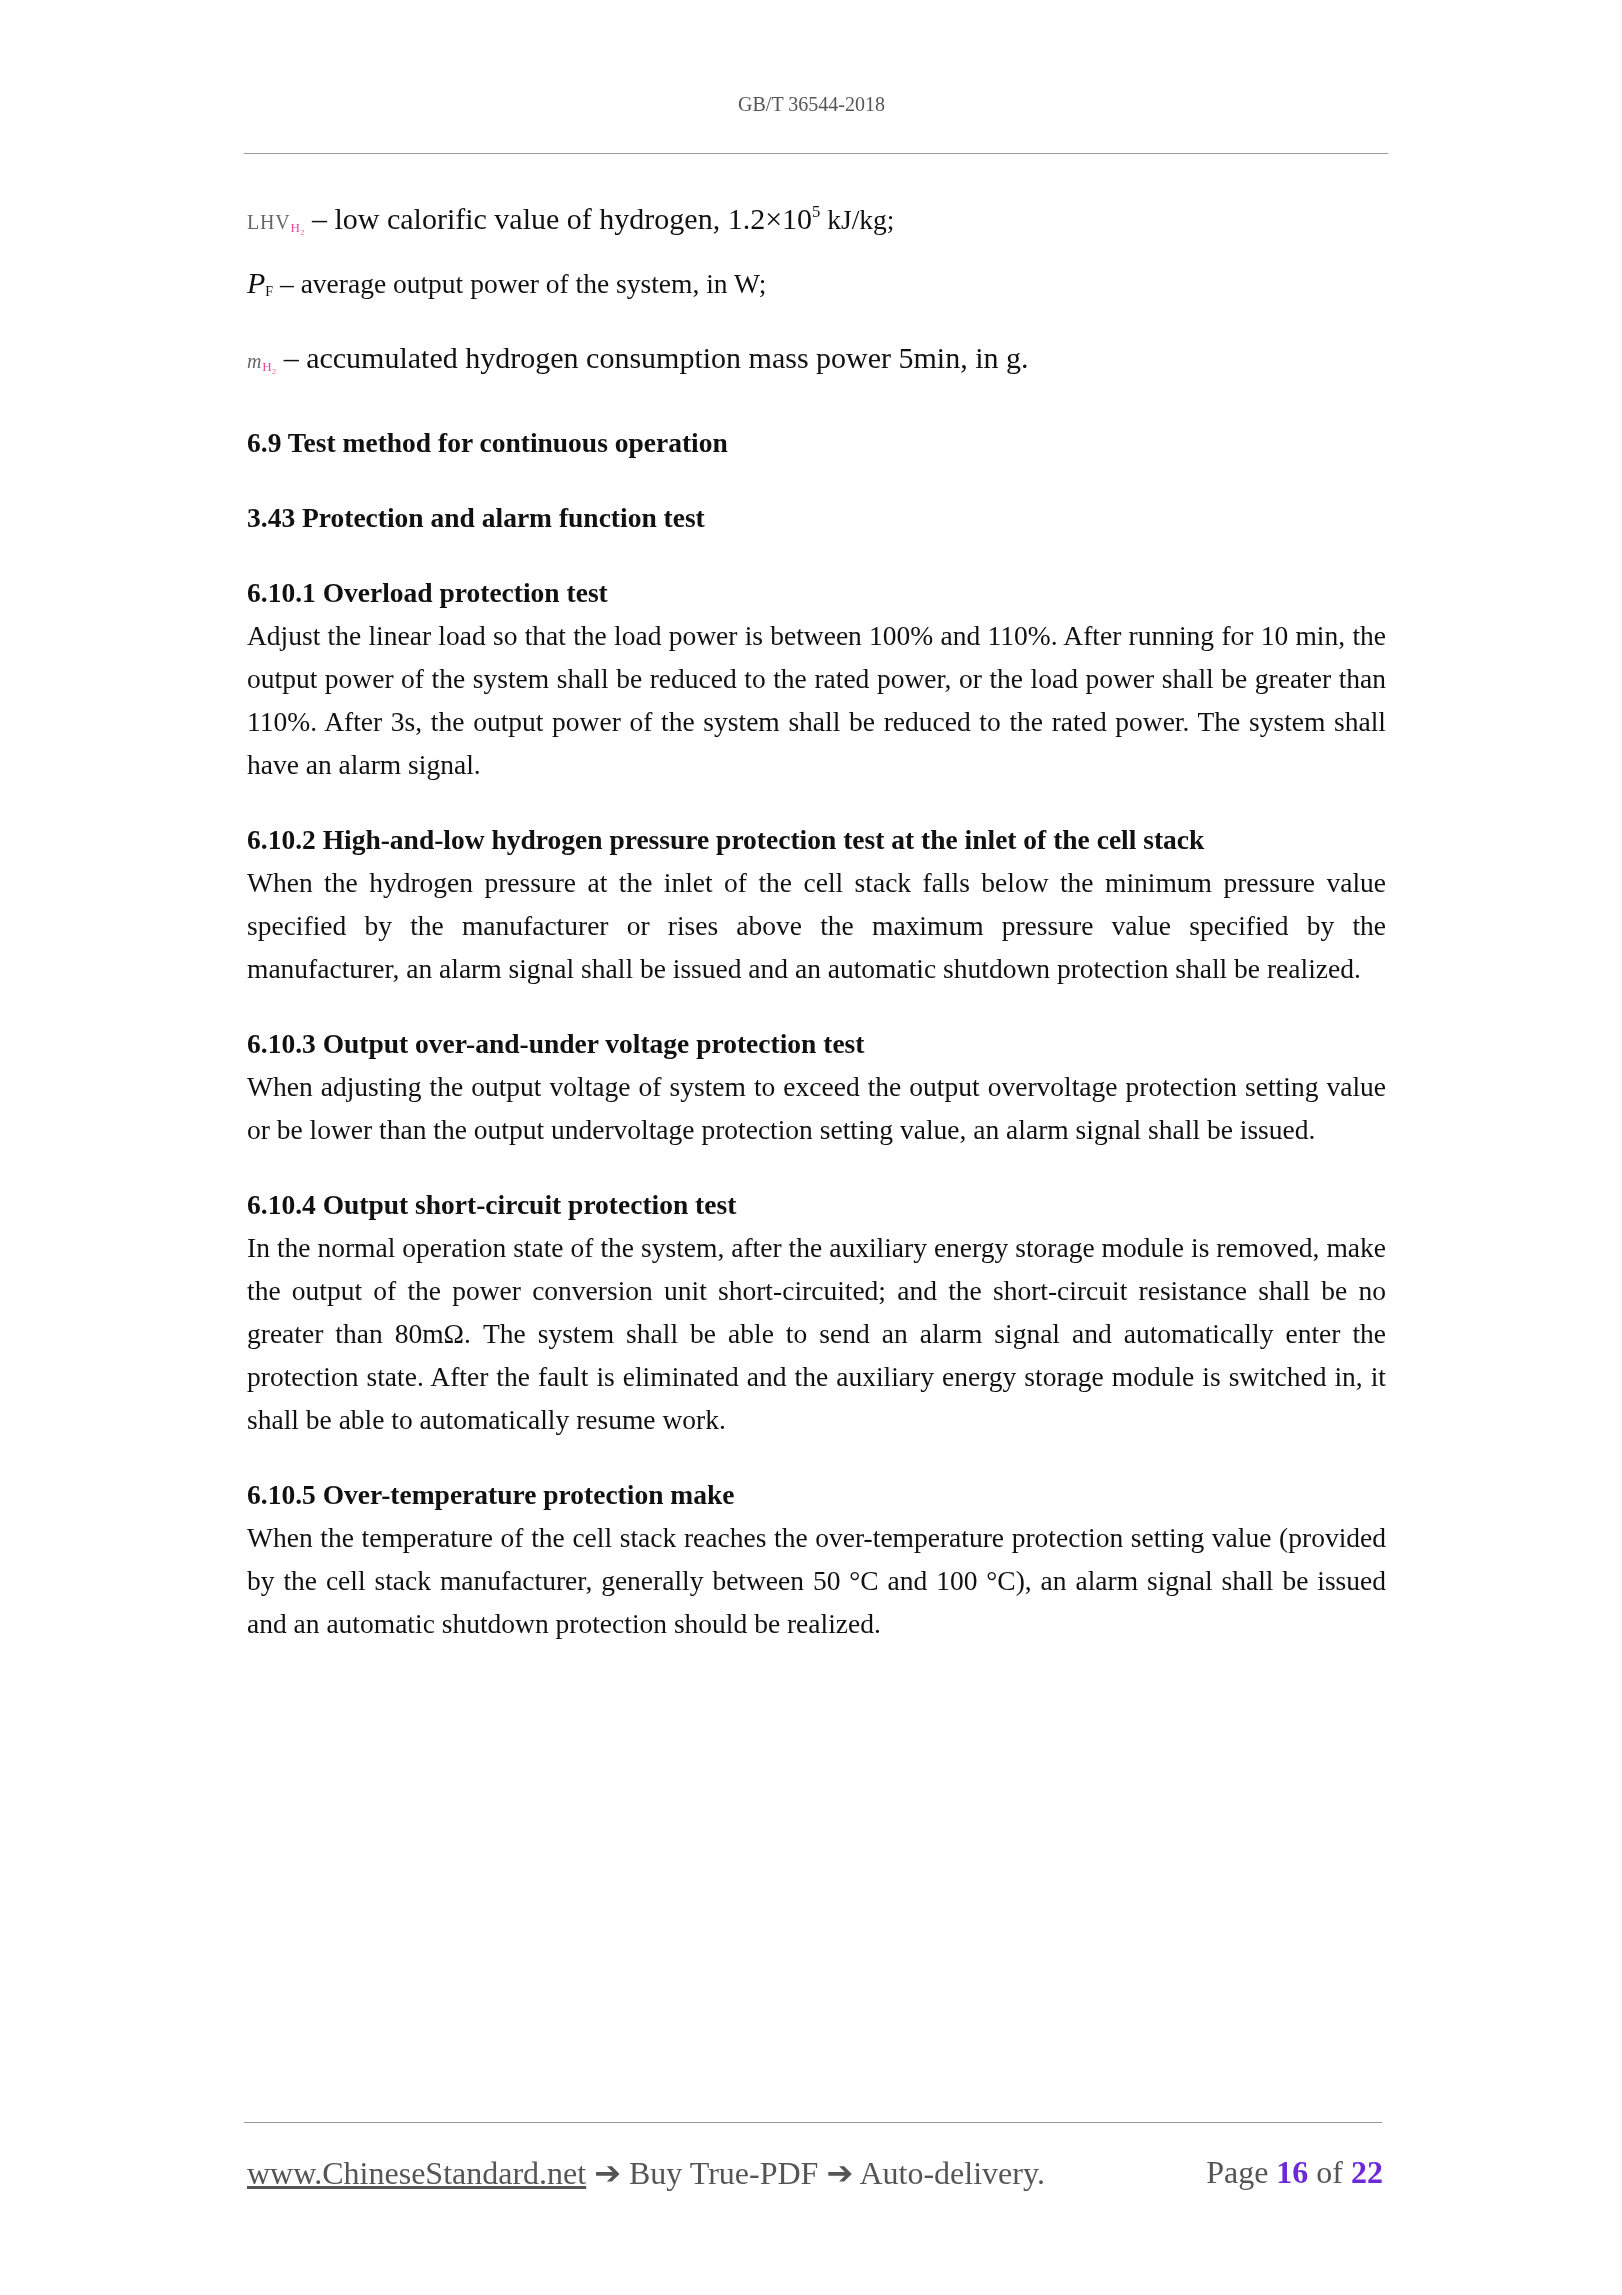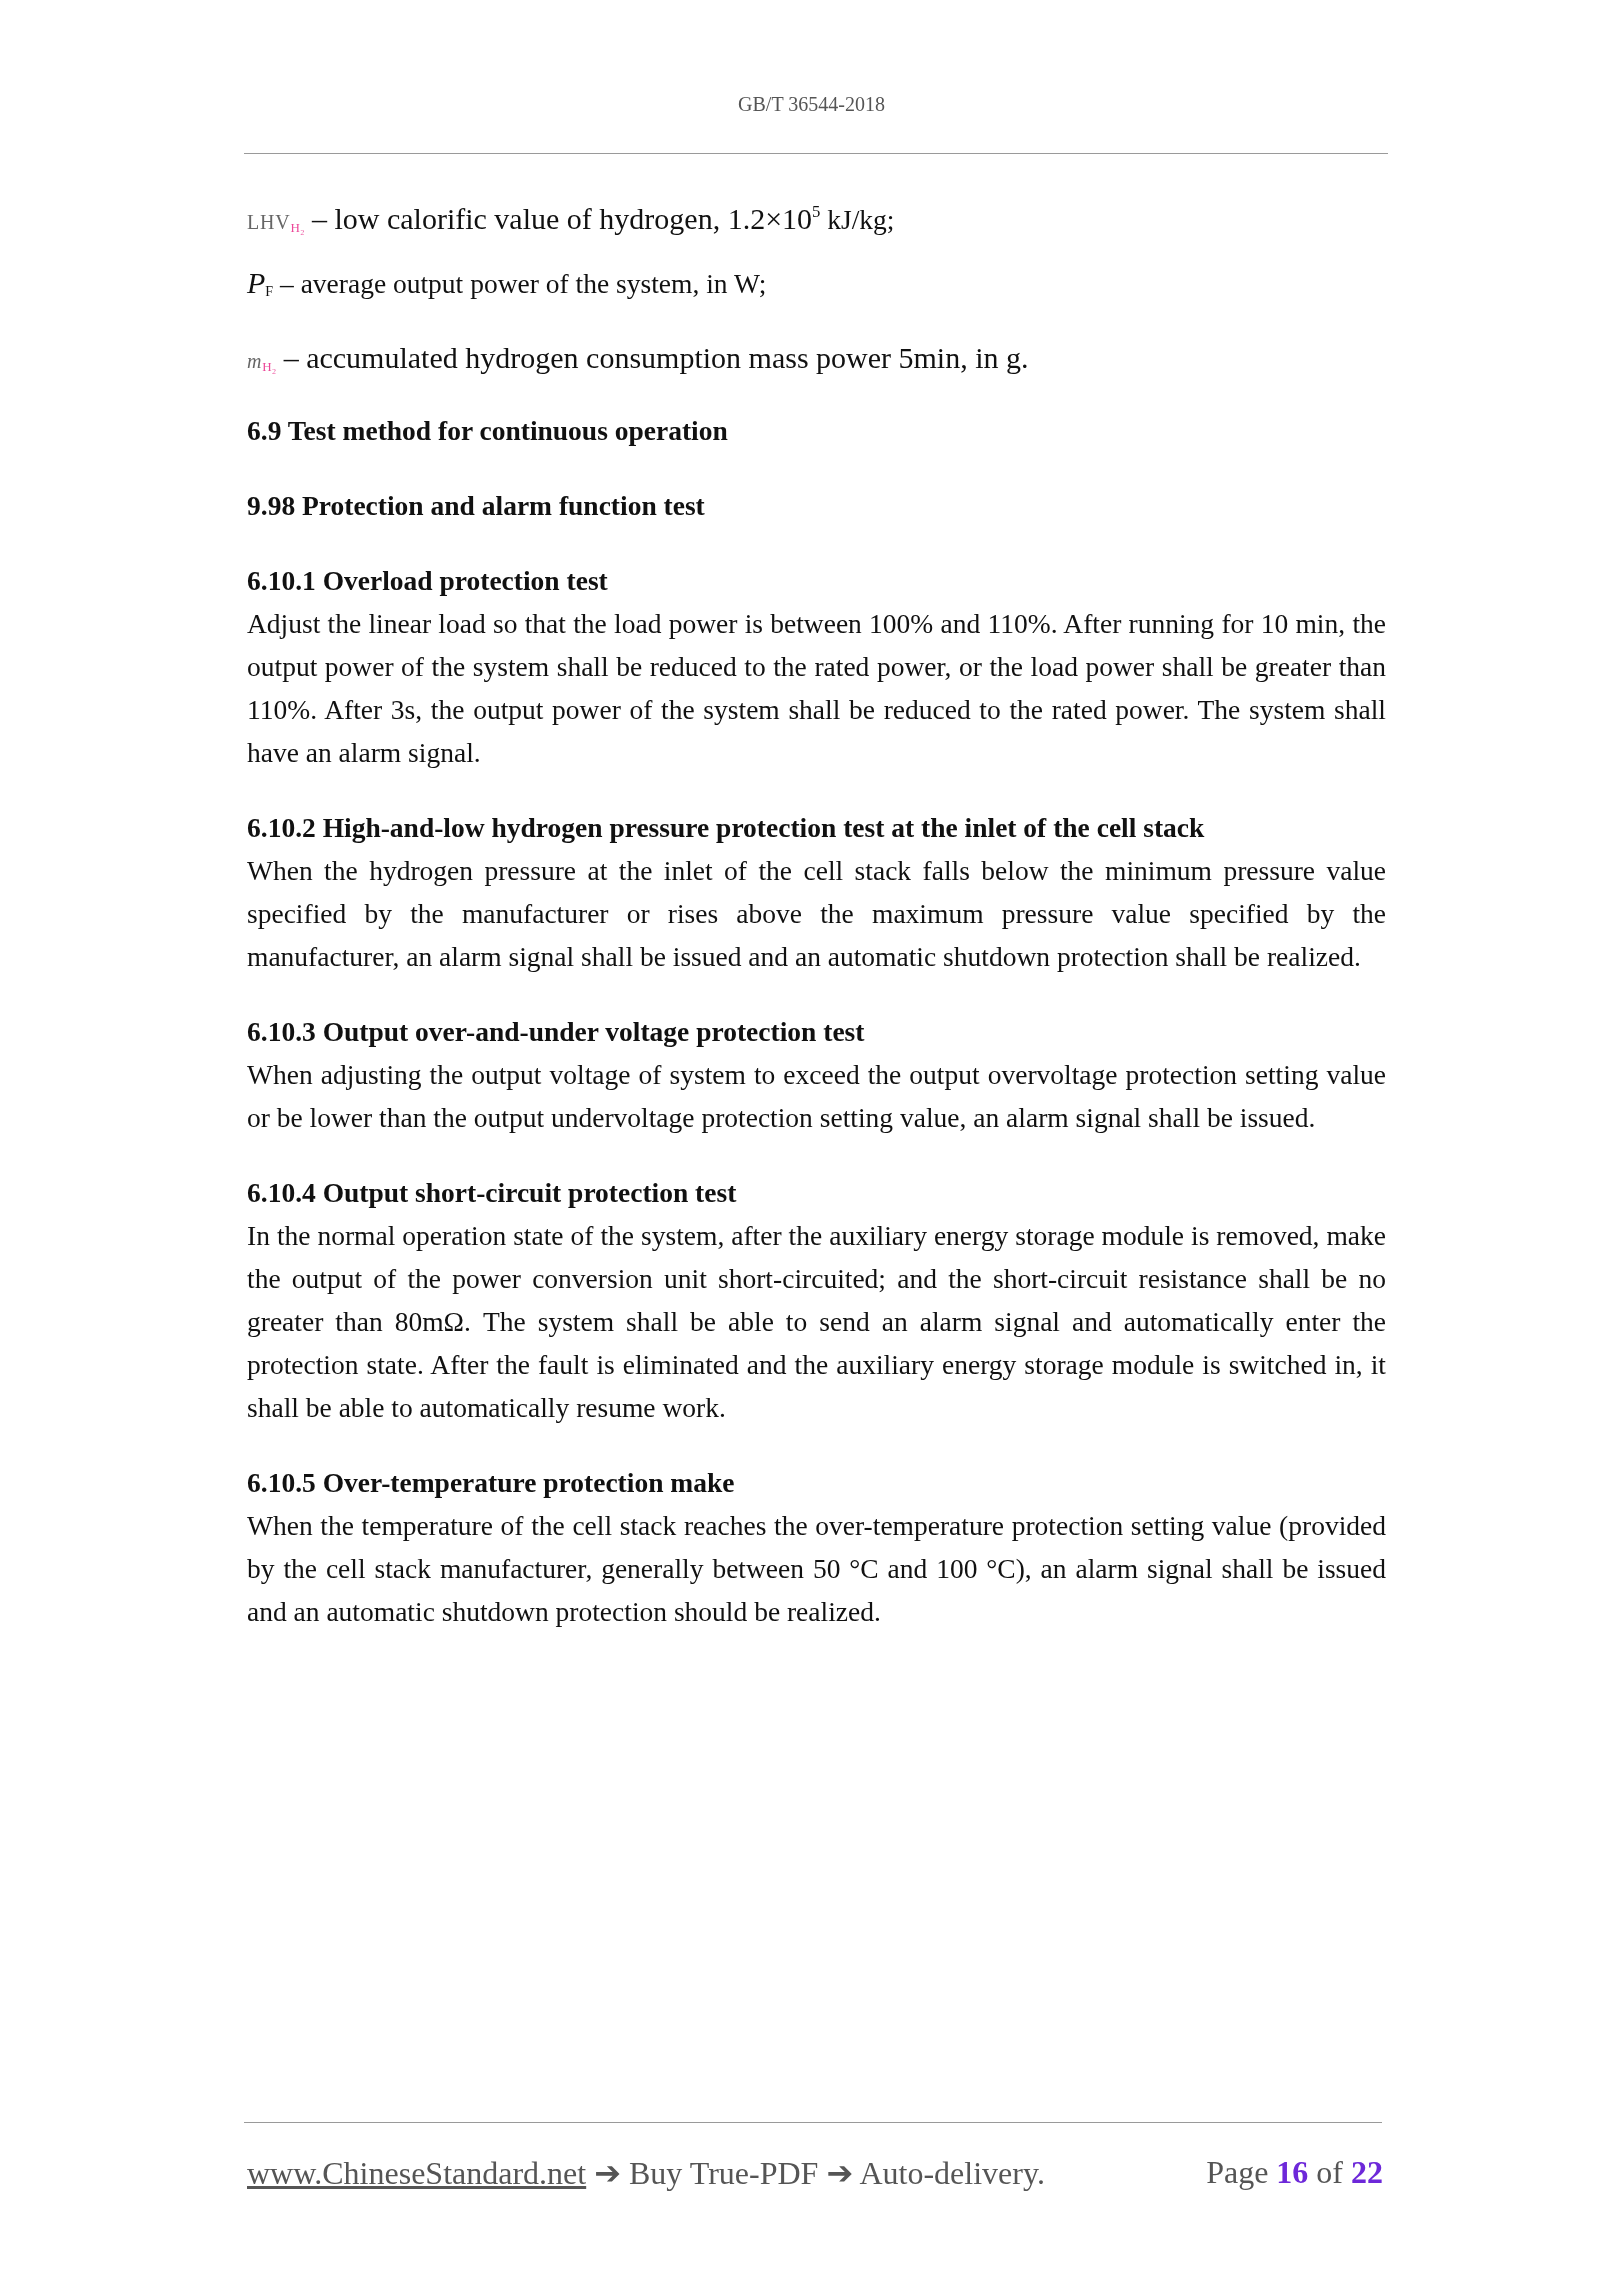--- a/index.html
+++ b/index.html
@@ -59,23 +59,23 @@
   <div class="def d2">
     <span class="ital" style="font-size:30px">P</span><span class="sub2">F</span>
     <span>– average output power of the system, in W;</span>
   </div>
 
   <div class="def d3">
     <span class="ital sym-small">m</span><span class="sub">H₂</span>
     <span>– accumulated hydrogen consumption mass power 5min, in g.</span>
   </div>
 
-  <h3 class="gap-h" style="margin-top:30px">6.9 Test method for continuous operation</h3>
+  <h3 class="gap-h" style="margin-top:42px">6.9 Test method for continuous operation</h3>
 
-  <h3 class="gap-h">9.98 Protection and alarm function test</h3>
+  <h3 class="gap-h">3.43 Protection and alarm function test</h3>
 
   <h3 class="gap-h">6.10.1 Overload protection test</h3>
   <p class="body gap-p">Adjust the linear load so that the load power is between 100% and 110%. After running for 10 min, the output power of the system shall be reduced to the rated power, or the load power shall be greater than 110%. After 3s, the output power of the system shall be reduced to the rated power. The system shall have an alarm signal.</p>
 
   <h3 class="gap-h">6.10.2 High-and-low hydrogen pressure protection test at the inlet of the cell stack</h3>
   <p class="body gap-p">When the hydrogen pressure at the inlet of the cell stack falls below the minimum pressure value specified by the manufacturer or rises above the maximum pressure value specified by the manufacturer, an alarm signal shall be issued and an automatic shutdown protection shall be realized.</p>
 
   <h3 class="gap-h">6.10.3 Output over-and-under voltage protection test</h3>
   <p class="body gap-p">When adjusting the output voltage of system to exceed the output overvoltage protection setting value or be lower than the output undervoltage protection setting value, an alarm signal shall be issued.</p>
 

